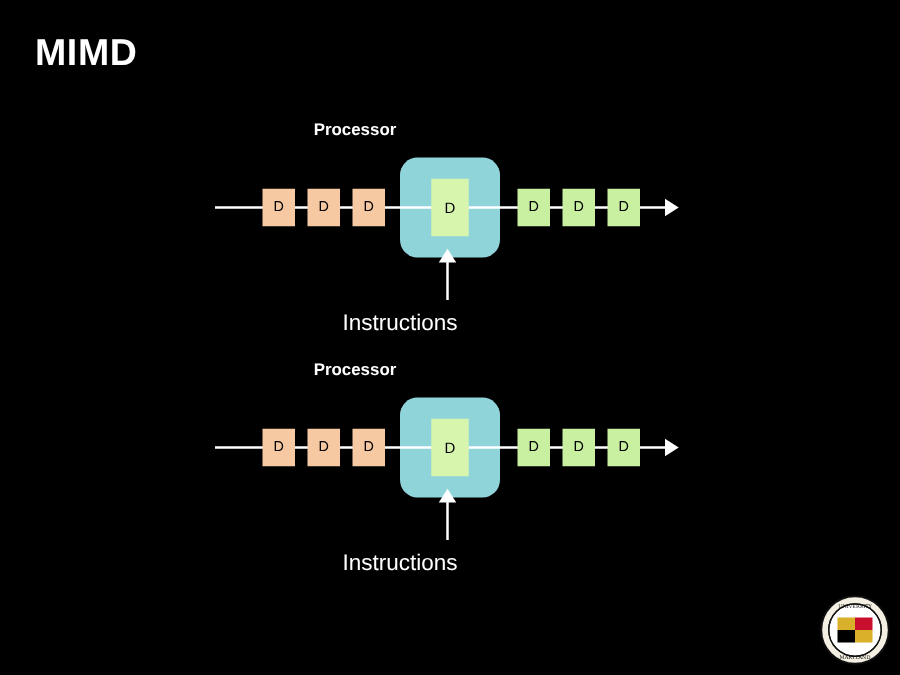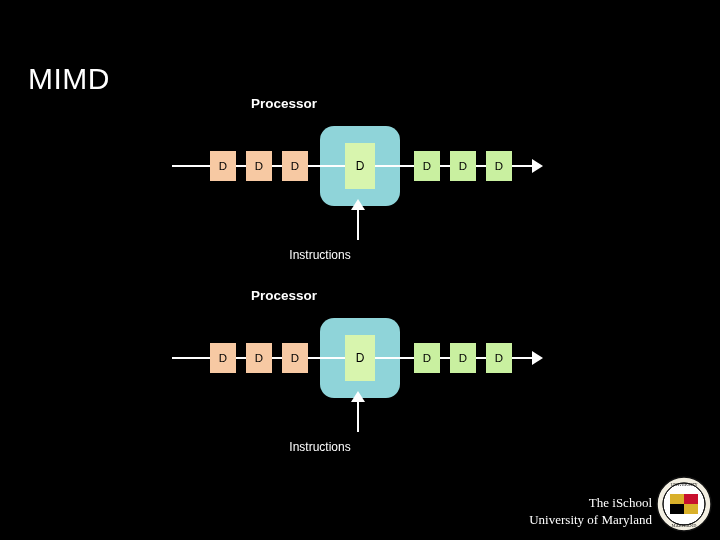--- a/index.html
+++ b/index.html
@@ -23,24 +23,23 @@
     height: 540px;
     background: #000000;
   }
 
   
   #title {
     position: absolute;
     left: 28px;
     top: 26px;
     font-size: 30px;
-    font-weight: normal;
+    font-weight: bold;
     letter-spacing: 0.5px;
     color: #ffffff;
-    margin-top: 36px;
   }
 
   
   .diagram {
     position: absolute;
     left: 0;
     width: 720px;
   }
   #diagram-1 { top: 96px; }
   #diagram-2 { top: 288px; }
@@ -54,21 +53,21 @@
     font-size: 13.5px;
     font-weight: bold;
     color: #ffffff;
   }
   .label-instructions {
     position: absolute;
     left: 0;
     top: 152px;
     width: 640px;
     text-align: center;
-    font-size: 12px;
+    font-size: 18px;
     color: #ffffff;
   }
 
   
   .proc-box {
     position: absolute;
     left: 320px;
     top: 30px;
     width: 80px;
     height: 80px;
@@ -213,24 +212,20 @@
 
     <div class="cell cell-core c-core">D</div>
 
     <div class="cell cell-out c-out-1">D</div>
     <div class="cell cell-out c-out-2">D</div>
     <div class="cell cell-out c-out-3">D</div>
 
     <div class="label-instructions">Instructions</div>
   </div>
 
-  <div id="footer-text">
-    <div>The iSchool</div>
-    <div>University of Maryland</div>
-  </div>
 
   <svg id="logo" viewBox="0 0 56 56">
     <circle cx="28" cy="28" r="27" fill="#f3efe2" stroke="#111111" stroke-width="1.5"></circle>
     <circle cx="28" cy="28" r="21" fill="#ffffff" stroke="#111111" stroke-width="1"></circle>
     <g>
       <rect x="14" y="18" width="14" height="10" fill="#d9b02a"></rect>
       <rect x="28" y="18" width="14" height="10" fill="#c8102e"></rect>
       <rect x="14" y="28" width="14" height="10" fill="#000000"></rect>
       <rect x="28" y="28" width="14" height="10" fill="#d9b02a"></rect>
     </g>

